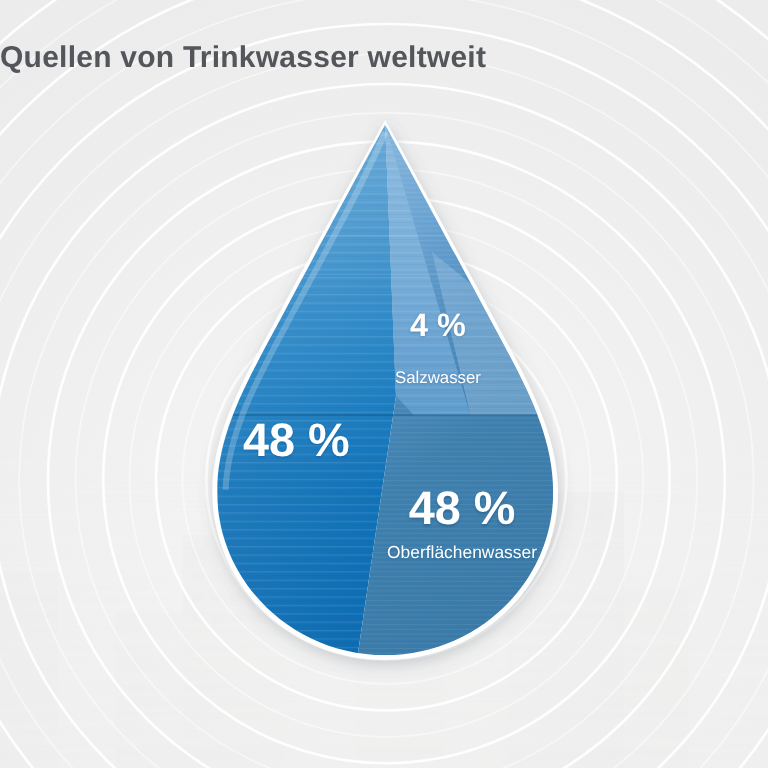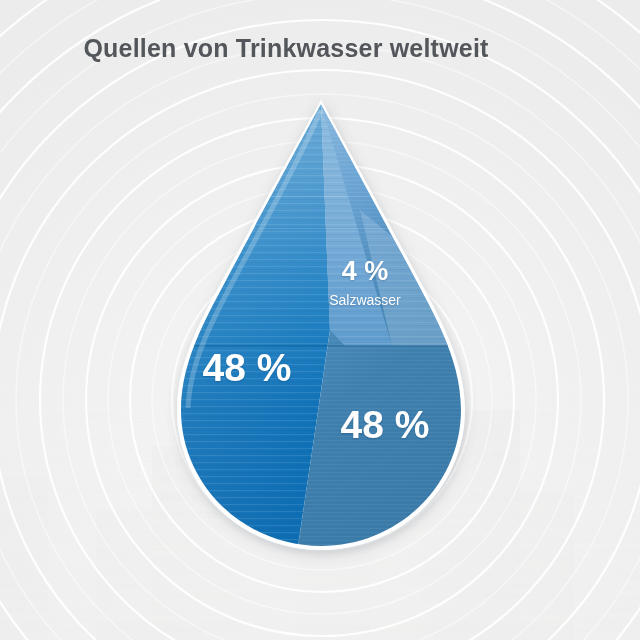--- a/index.html
+++ b/index.html
@@ -47,21 +47,21 @@
     top: 0;
     width: 640px;
     height: 640px;
   }
 
   #title {
     position: absolute;
     left: 0;
     top: 34px;
     width: 572px;
-    text-align: center;
+    text-align: left;
     font-size: 25px;
     font-weight: bold;
     letter-spacing: 0.2px;
     color: #53565a;
     white-space: nowrap;
   }
 
   .seg-label {
     position: absolute;
     color: #ffffff;
@@ -76,21 +76,21 @@
   }
   .seg-name {
     font-weight: normal;
     white-space: nowrap;
     text-shadow: 0 1px 2px rgba(0,40,80,0.22);
   }
 
   
   #label-salzwasser { left: 300px; top: 258px; width: 130px; }
   #label-salzwasser .seg-pct  { font-size: 27px; }
-  #label-salzwasser .seg-name { font-size: 14px; margin-top: 7px; }
+  #label-salzwasser .seg-name { font-size: 14px; margin-top: 21px; }
 
   
   #label-grundwasser { left: 180px; top: 348px; width: 134px; }
   #label-grundwasser .seg-pct  { font-size: 39px; }
   #label-grundwasser .seg-name { font-size: 14.5px; margin-top: 9px; }
 
   
   #label-oberflaechenwasser { left: 300px; top: 405px; width: 170px; }
   #label-oberflaechenwasser .seg-pct  { font-size: 39px; }
   #label-oberflaechenwasser .seg-name { font-size: 14.5px; margin-top: 9px; }
@@ -297,15 +297,16 @@
     <div class="seg-pct">4 %</div>
     <div class="seg-name">Salzwasser</div>
   </div>
 
   <div class="seg-label" id="label-grundwasser">
     <div class="seg-pct">48 %</div>
   </div>
 
   <div class="seg-label" id="label-oberflaechenwasser">
     <div class="seg-pct">48 %</div>
+    <div class="seg-name">Oberflächenwasser</div>
   </div>
 
 </div>
 
 </body></html>

